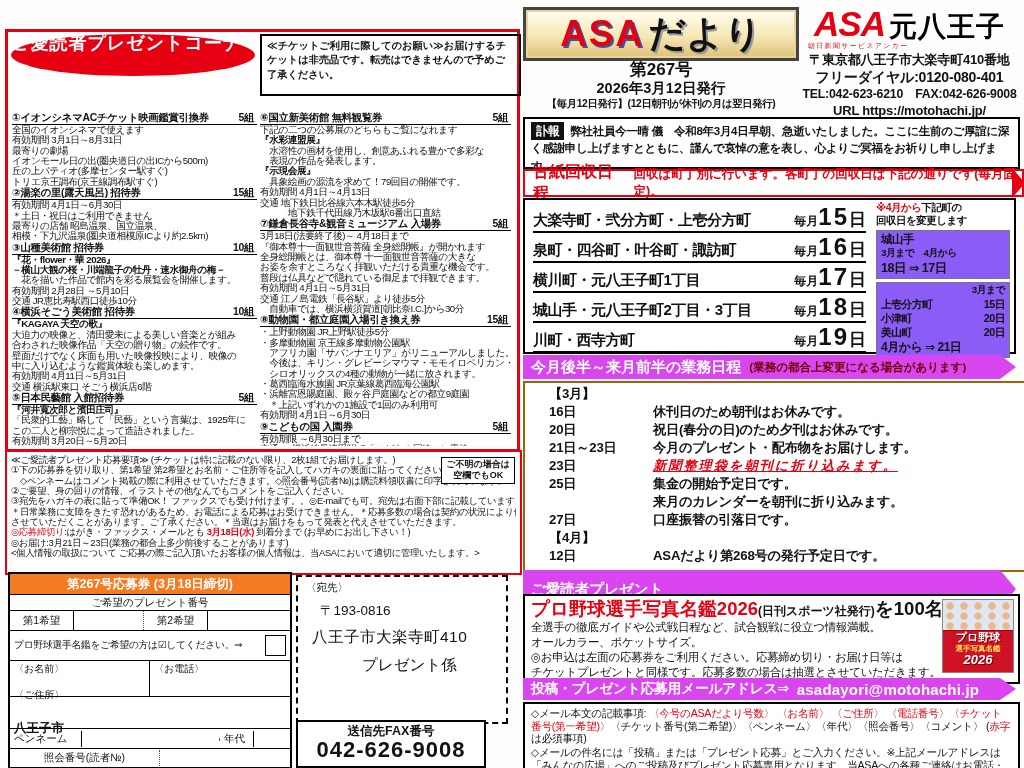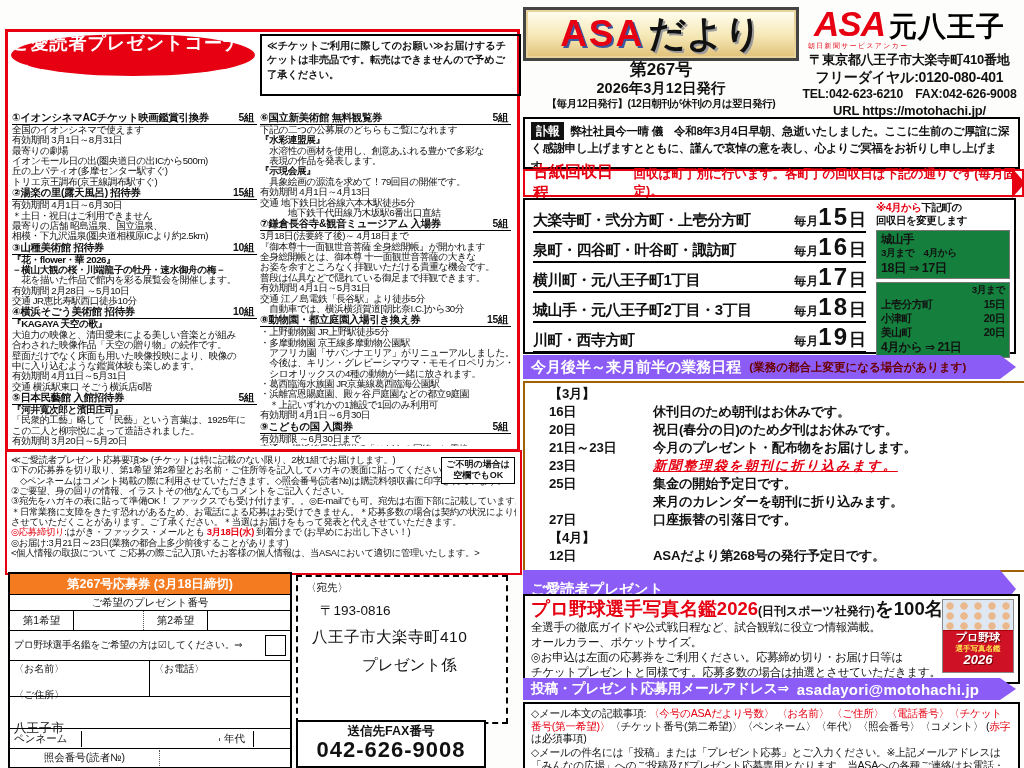--- a/index.html
+++ b/index.html
@@ -35,21 +35,21 @@
   #f-row1{height:16px;justify-content:center;align-items:center;font-size:10.5px;}
   #f-row2{height:20px;}
   #f-row2 .f-cell{display:flex;align-items:center;justify-content:center;}
   .vline{border-right:1.2px solid #000;}
   .vdot{border-right:1.2px dotted #555;}
   #f-row3{height:30px;align-items:center;padding:0 4px;font-size:9.8px;letter-spacing:-0.3px;}
   #f-checkbox{width:19px;height:19px;border:1.8px solid #000;margin-left:auto;flex-shrink:0;background:#fff;}
   #f-row4{height:36px;}
   #f-row4 .f-cell{width:50%;font-size:10px;}
   #f-row5{height:32px;flex-direction:column;padding:1px 4px;}
-  #f-addr-value{font-size:12.5px;margin-top:18px;}
+  #f-addr-value{font-size:12.5px;margin-top:18px;font-weight:bold;}
   #f-row6{height:20px;align-items:center;}
   #f-row7{height:17px;align-items:center;border-bottom:none;}
   
   #mailto-box{left:296px;top:575px;width:192px;height:137px;border:2px dashed #000;background:#fff;padding:4px 8px;box-sizing:content-box;}
   #mailto-label{font-size:10.5px;}
   #mailto-zip{font-size:13.5px;margin:7px 0 0 14px;}
   #mailto-addr{font-size:15.5px;margin:7px 0 0 6px;letter-spacing:0.5px;}
   #mailto-name{font-size:15.5px;margin:8px 0 0 6px;letter-spacing:1px;}
   #mailto-dept{font-size:15.5px;margin:7px 0 12px 56px;}
   #fax-box{left:296px;top:720px;width:186px;height:44px;border:2.5px solid #000;background:#fff;text-align:center;}
@@ -76,42 +76,42 @@
   #addr2{font-size:14px;}
   #addr3{font-size:12.3px;}
   #addr4{font-size:13px;}
 
   
   #obituary{left:523px;top:117px;width:481px;height:42px;border:2.5px solid #000;background:#fff;padding:3px 6px;
     font-size:11.5px;font-weight:600;line-height:1.5;letter-spacing:-0.3px;}
   #ob-label{display:inline-block;background:#111;color:#fff;padding:0 5px;margin-right:6px;font-size:12px;}
 
   
-  .banner-red{left:523px;width:493px;background:#8b5cf6;color:#fff;display:flex;align-items:center;padding-left:8px;box-sizing:border-box;
+  .banner-red{left:523px;width:493px;background:#d946ef;color:#fff;display:flex;align-items:center;padding-left:8px;box-sizing:border-box;
     clip-path:polygon(0 0,calc(100% - 16px) 0,100% 50%,calc(100% - 16px) 100%,0 100%);}
   .banner-white{left:523px;width:489px;background:#fff;border:2.5px solid #e60012;color:#e60012;display:flex;align-items:center;padding-left:8px;position:absolute;}
   .banner-white::after{content:'';position:absolute;right:-2.5px;top:50%;transform:translateY(-50%);
     border-left:13px solid #e60012;border-top:15px solid transparent;border-bottom:15px solid transparent;}
   .bn-title{font-weight:bold;}
 
   
   #recycle-banner{top:169px;height:24px;}
   #recycle-banner .bn-title{font-size:16px;margin-right:10px;}
   #recycle-banner .bn-sub{font-size:12.5px;font-weight:bold;}
   #recycle-table{left:523px;top:198px;width:489px;height:152px;border:2.5px solid #000;background:#fff;display:flex;}
   #recycle-left{flex:1;padding:3px 6px 3px 8px;display:flex;flex-direction:column;justify-content:space-between;}
   .rec-row{display:flex;justify-content:space-between;align-items:baseline;border-bottom:2px solid #000;padding-bottom:0;}
   .rec-towns{font-size:15px;font-weight:bold;letter-spacing:-0.5px;}
   .rec-day{white-space:nowrap;}
   .rec-maitsuki{font-size:12px;font-weight:bold;}
   .rec-num{font-size:24px;font-weight:800;letter-spacing:2px;}
   .rec-nichi{font-size:17px;font-weight:800;}
   #recycle-side{width:142px;padding:1px 4px;box-sizing:border-box;font-weight:bold;}
   #side-note{font-size:10.5px;line-height:1.25;letter-spacing:-0.5px;}
-  .side-box{border:1.5px solid #777;background:#15803d;padding:1px 4px;margin-top:3px;letter-spacing:-0.5px;}
+  .side-box{border:1.5px solid #777;background:#8b5cf6;padding:1px 4px;margin-top:3px;letter-spacing:-0.5px;}
   #sb1-name{font-size:11.5px;}
   #sb1-labels{font-size:9.8px;}
   #sb1-change{font-size:12.5px;}
   #sb2-label{font-size:9.8px;text-align:right;}
   .sb2-row{display:flex;justify-content:space-between;font-size:10.8px;line-height:1.3;}
   #sb2-change{font-size:12px;}
 
   
   #schedule-banner{top:355px;height:24px;}
   #schedule-banner .bn-title{font-size:15px;margin-right:8px;}

